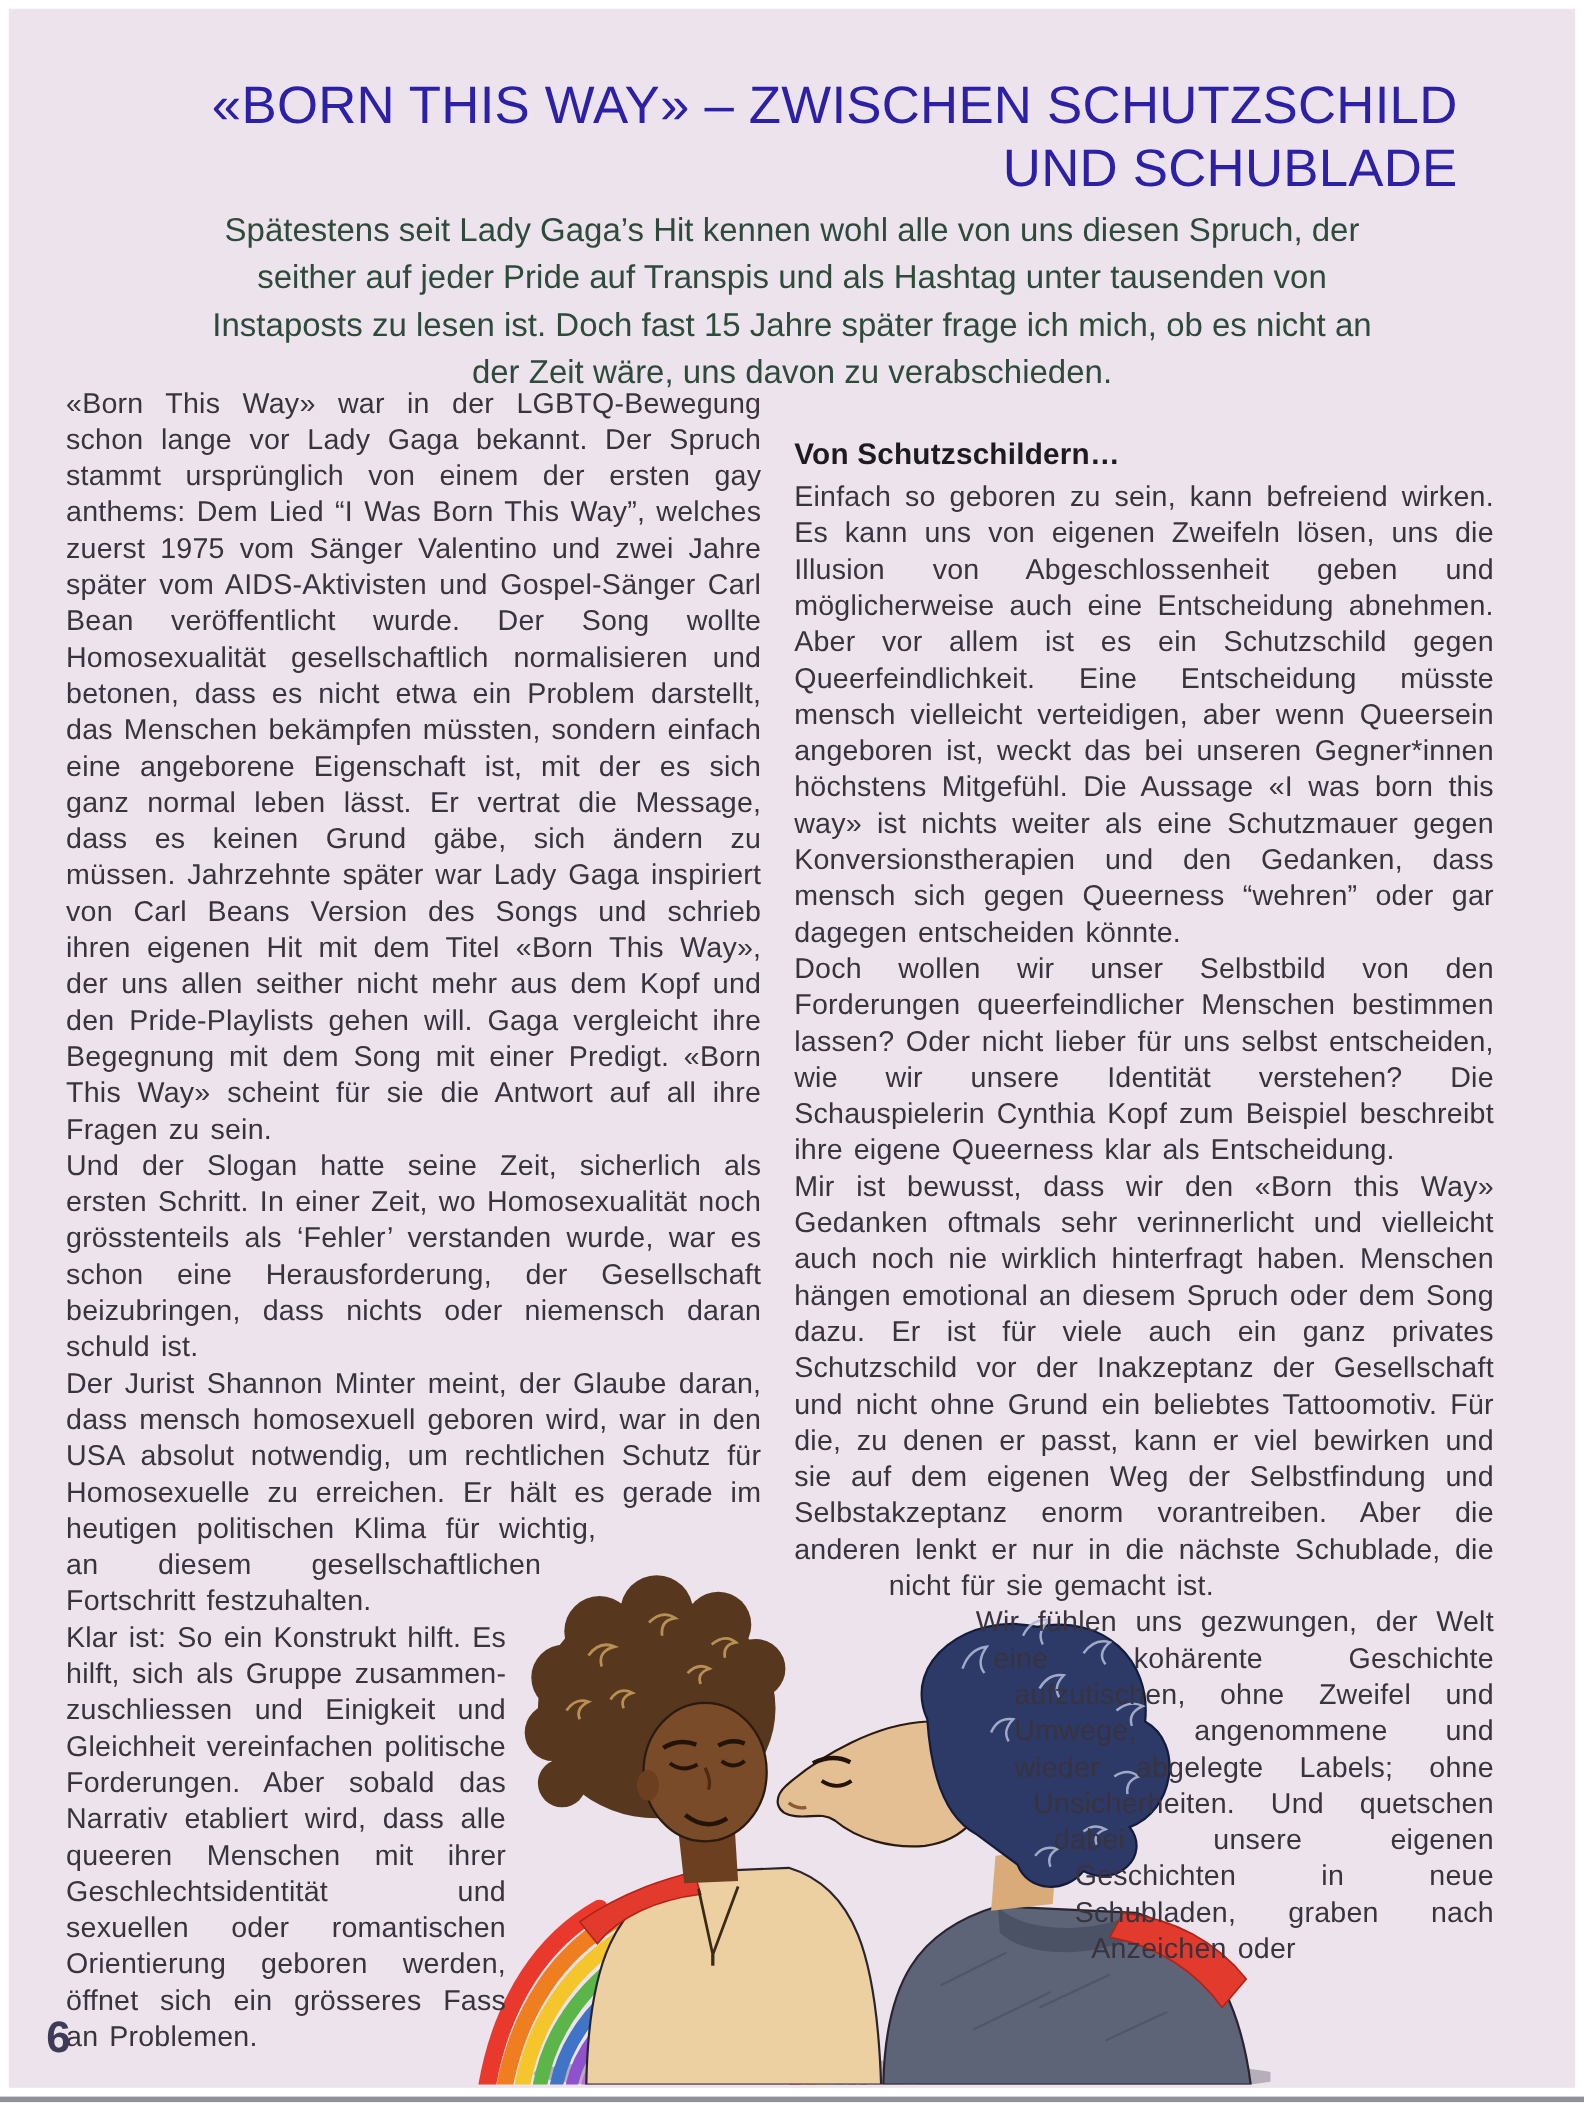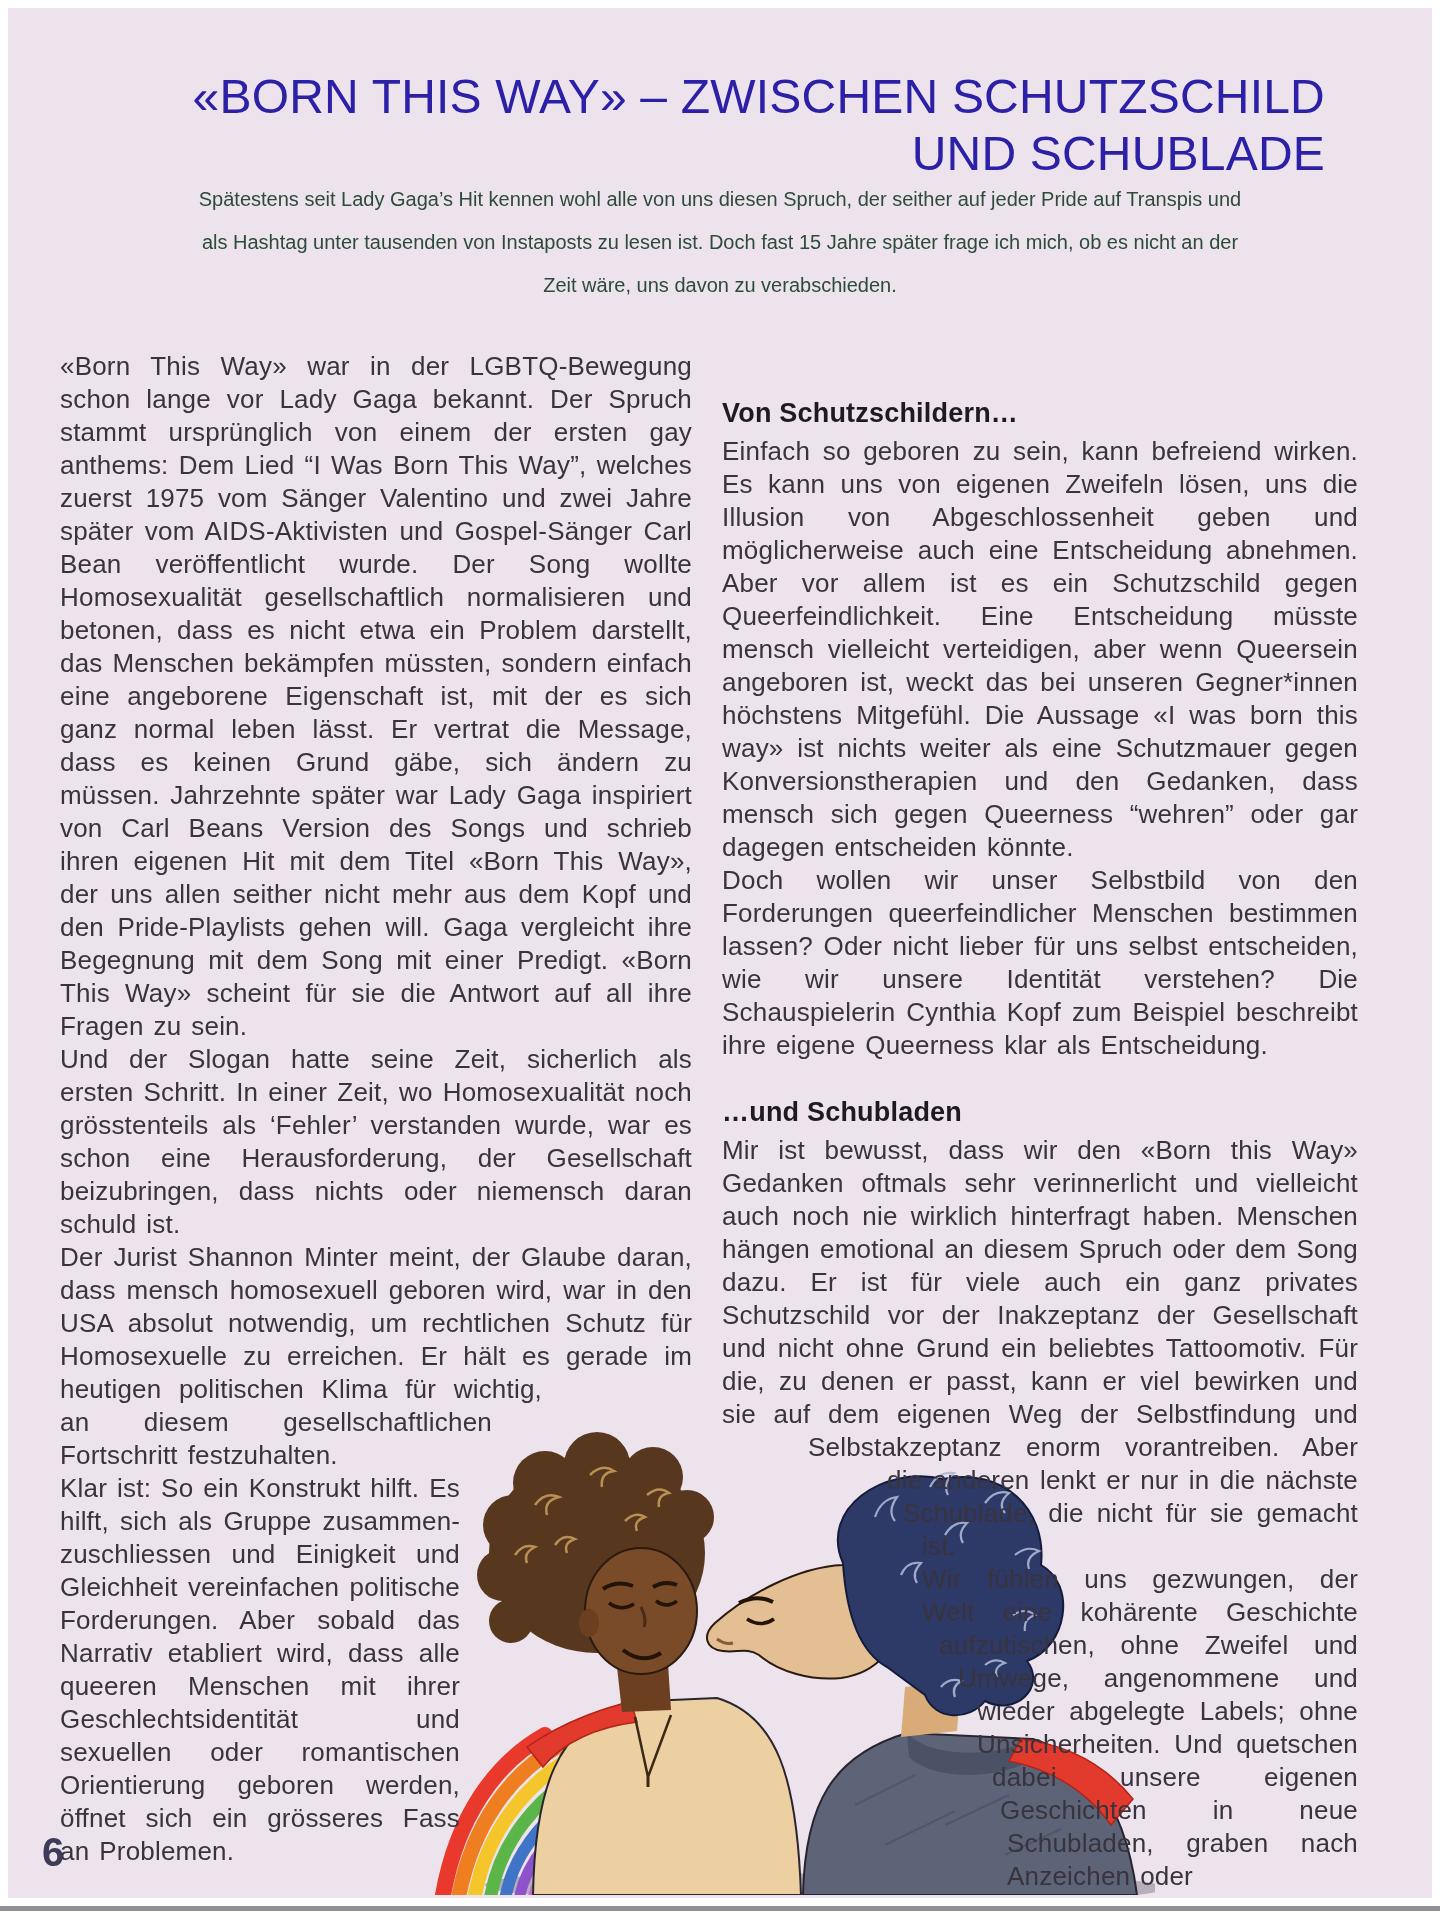--- a/index.html
+++ b/index.html
@@ -10,21 +10,21 @@
   .sheet{position:absolute;left:8px;top:8px;width:1424px;height:1890px;background:#ece3ec;}
   .bottom-rule{position:absolute;left:0;top:1906px;width:1440px;height:5px;background:#90909a;}
 
   .title{
     position:absolute;top:36px;left:50%;transform:translateX(-50%);
     width:1210px;text-align:right;font-size:48px;line-height:57px;
     color:#2c20a6;font-weight:400;letter-spacing:0.2px;
   }
   .intro{
     position:absolute;top:158px;left:50%;transform:translateX(-50%);
-    width:1070px;text-align:center;font-size:20px;line-height:43px;color:#2d4a3a;
+    width:1070px;text-align:center;font-size:30px;line-height:43px;color:#2d4a3a;
   }
 
   .col{
     position:absolute;top:350px;font-size:26px;line-height:33px;
     color:#39333e;text-align:justify;word-spacing:2.5px;letter-spacing:0.2px;
   }
   .col p{margin:0;text-align:justify;}
   .col h2{
     font-size:27px;line-height:34px;margin:0 0 5px 0;color:#1e1a21;
     font-weight:700;text-align:left;word-spacing:0;letter-spacing:0.2px;
@@ -160,19 +160,18 @@
   <div class="fl" style="width:200px;height:99px"></div>
   <div class="fl" style="width:217px;height:33px"></div>
   <div class="fl" style="width:236px;height:33px"></div>
   <div class="fl" style="width:255px;height:66px"></div>
   <div class="fl" style="width:270px;height:33px"></div>
   <div class="fl" style="width:278px;height:33px"></div>
   <div class="fl" style="width:285px;height:400px"></div>
   <h2 class="first">Von Schutzschildern…</h2>
   <p>Einfach so geboren zu sein, kann befreiend wirken. Es kann uns von eigenen Zweifeln lösen, uns die Illusion von Abgeschlossenheit geben und möglicherweise auch eine Entscheidung abnehmen. Aber vor allem ist es ein Schutzschild gegen Queerfeindlichkeit. Eine Entscheidung müsste mensch vielleicht verteidigen, aber wenn Queersein angeboren ist, weckt das bei unseren Gegner*innen höchstens Mitgefühl. Die Aussage «I was born this way» ist nichts weiter als eine Schutzmauer gegen Konversionstherapien und den Gedanken, dass mensch sich gegen Queerness “wehren” oder gar dagegen entscheiden könnte.</p>
   <p>Doch wollen wir unser Selbstbild von den Forderungen queerfeindlicher Menschen bestimmen lassen? Oder nicht lieber für uns selbst entscheiden, wie wir unsere Identität verstehen? Die Schauspielerin Cynthia Kopf zum Beispiel beschreibt ihre eigene Queerness klar als Entscheidung.</p>
-  <h2 class="second">…und Schubladen</h2>
   <p>Mir ist bewusst, dass wir den «Born this Way» Gedanken oftmals sehr verinnerlicht und vielleicht auch noch nie wirklich hinterfragt haben. Menschen hängen emotional an diesem Spruch oder dem Song dazu. Er ist für viele auch ein ganz privates Schutzschild vor der Inakzeptanz der Gesellschaft und nicht ohne Grund ein beliebtes Tattoomotiv. Für die, zu denen er passt, kann er viel bewirken und sie auf dem eigenen Weg der Selbstfindung und Selbstakzeptanz enorm vorantreiben. Aber die anderen lenkt er nur in die nächste Schublade, die nicht für sie gemacht ist.</p>
   <p>Wir fühlen uns gezwungen, der Welt eine kohärente Geschichte aufzutischen, ohne Zweifel und Umwege, angenommene und wieder abgelegte Labels; ohne Unsicherheiten. Und quetschen dabei unsere eigenen Geschichten in neue Schubladen, graben nach Anzeichen oder</p>
 </div>
 
 <div class="pagenum">6</div>
 <div class="bottom-rule"></div>
 
 </body></html>

